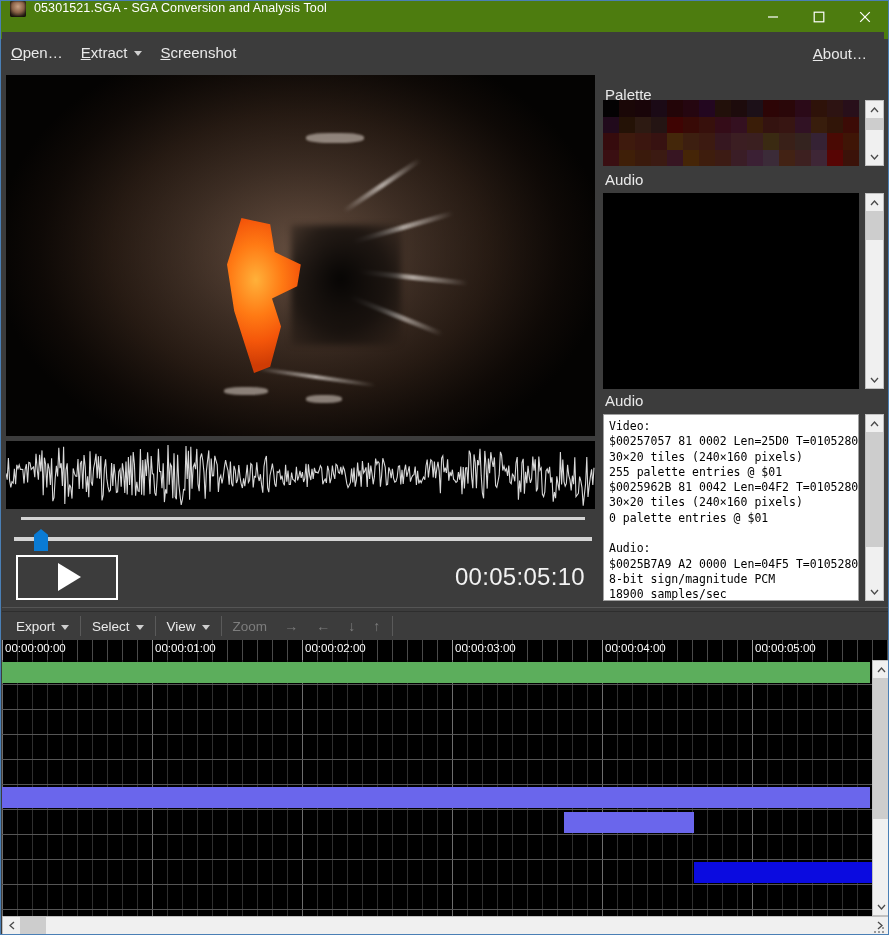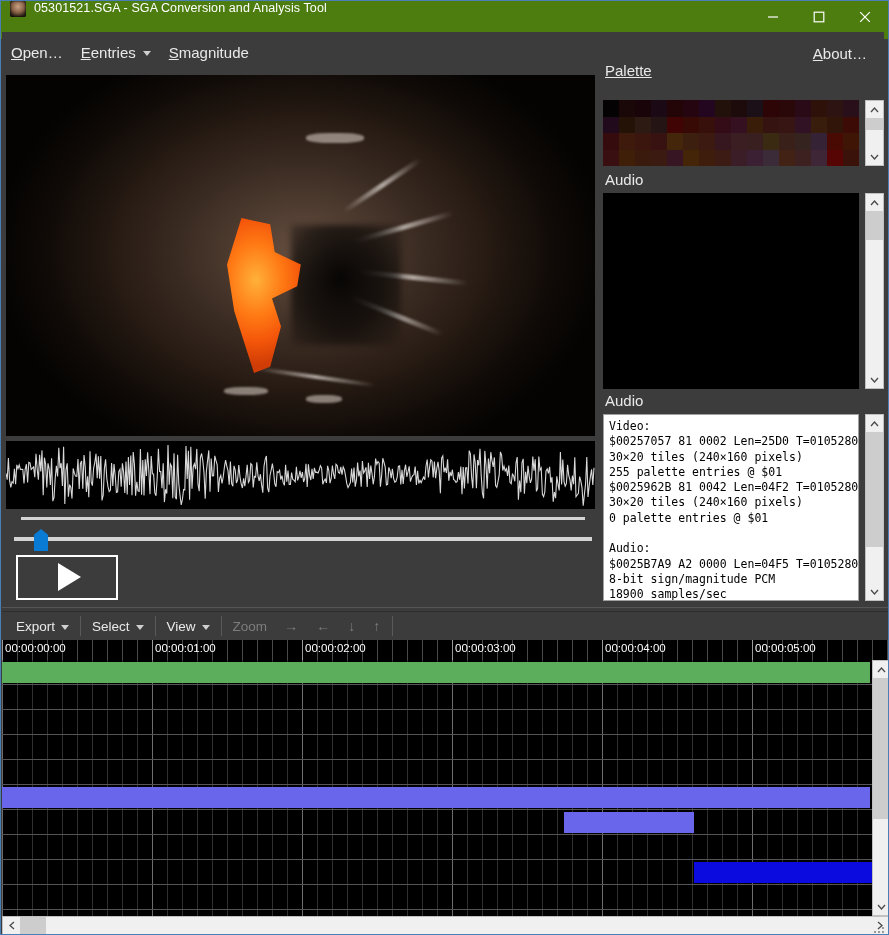--- a/index.html
+++ b/index.html
@@ -139,21 +139,21 @@
   #play-triangle {
     width: 0; height: 0;
     border-left: 23px solid #ffffff;
     border-top: 14px solid transparent;
     border-bottom: 14px solid transparent;
     margin-left: 5px;
   }
 
   
   .panel-title { color: #e9e9e9; font-size: 15px; }
-  #lbl-palette { position: absolute; left: 604px; top: 61px; text-decoration: underline; }
+  #lbl-palette { position: absolute; left: 604px; top: 85px; text-decoration: underline; }
   #palette-box {
     position: absolute; left: 602px; top: 99px; width: 256px; height: 66px;
     background: #1a1010; overflow: hidden;
     display: grid; grid-template-columns: repeat(16, 1fr); grid-auto-rows: 16.5px;
   }
   .sw { width: 100%; height: 100%; }
   #palette-scroll {
     position: absolute; left: 864px; top: 99px; width: 19px; height: 66px;
   }
 
@@ -274,25 +274,25 @@
         <line x1="10.8" y1="1.2" x2="1.2" y2="10.8" stroke="#ffffff" stroke-width="1.2"></line>
       </svg>
     </div>
   </div>
 
   <div id="menubar">
     <div class="menu-item">
       <span><span class="u">O</span><span>pen…</span></span>
     </div>
     <div class="menu-item">
-      <span><span class="u">E</span><span>entries</span></span>
+      <span><span class="u">E</span><span>xtract</span></span>
       <span class="caret"></span>
     </div>
     <div class="menu-item">
-      <span><span class="u">S</span><span>magnitude</span></span>
+      <span><span class="u">S</span><span>creenshot</span></span>
     </div>
     <div class="menu-item" id="menu-about">
       <span><span class="u">A</span><span>bout…</span></span>
     </div>
   </div>
 
   <div id="video-pane">
     <div id="video-frame">
       <div class="spoke" style="left:330px; top:108px; width:92px; height:5px; transform:rotate(-34deg);"></div>
       <div class="spoke" style="left:345px; top:150px; width:104px; height:5px; transform:rotate(-16deg);"></div>
@@ -316,20 +316,21 @@
   <div id="seek-area">
     <div id="seek-top-line"></div>
     <div id="seek-track"></div>
     <div id="seek-thumb"></div>
   </div>
 
   <div id="transport">
     <div id="play-button">
       <div id="play-triangle"></div>
     </div>
+    <div class="timecode">00:05:05:10</div>
   </div>
 
   <div class="panel-title" id="lbl-palette">Palette</div>
   <div id="palette-box">
       <div class="sw" style="background: rgb(4, 2, 3);"></div>
       <div class="sw" style="background: rgb(26, 7, 7);"></div>
       <div class="sw" style="background: rgb(25, 5, 9);"></div>
       <div class="sw" style="background: rgb(27, 10, 22);"></div>
       <div class="sw" style="background: rgb(35, 5, 8);"></div>
       <div class="sw" style="background: rgb(37, 6, 16);"></div>

